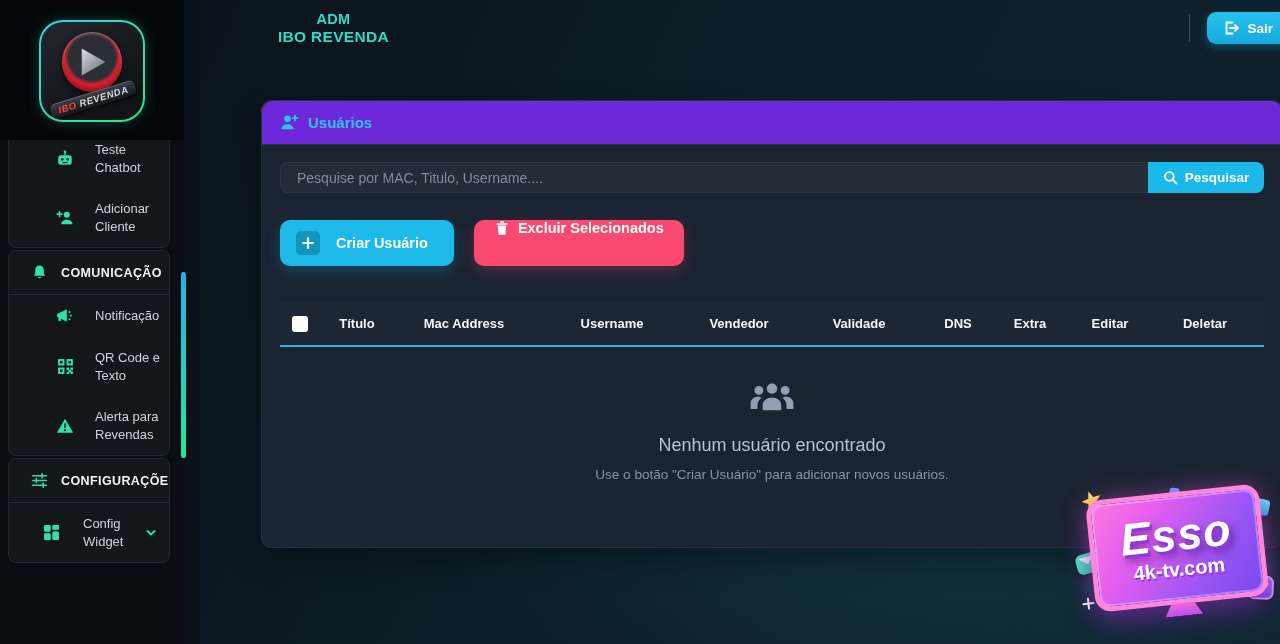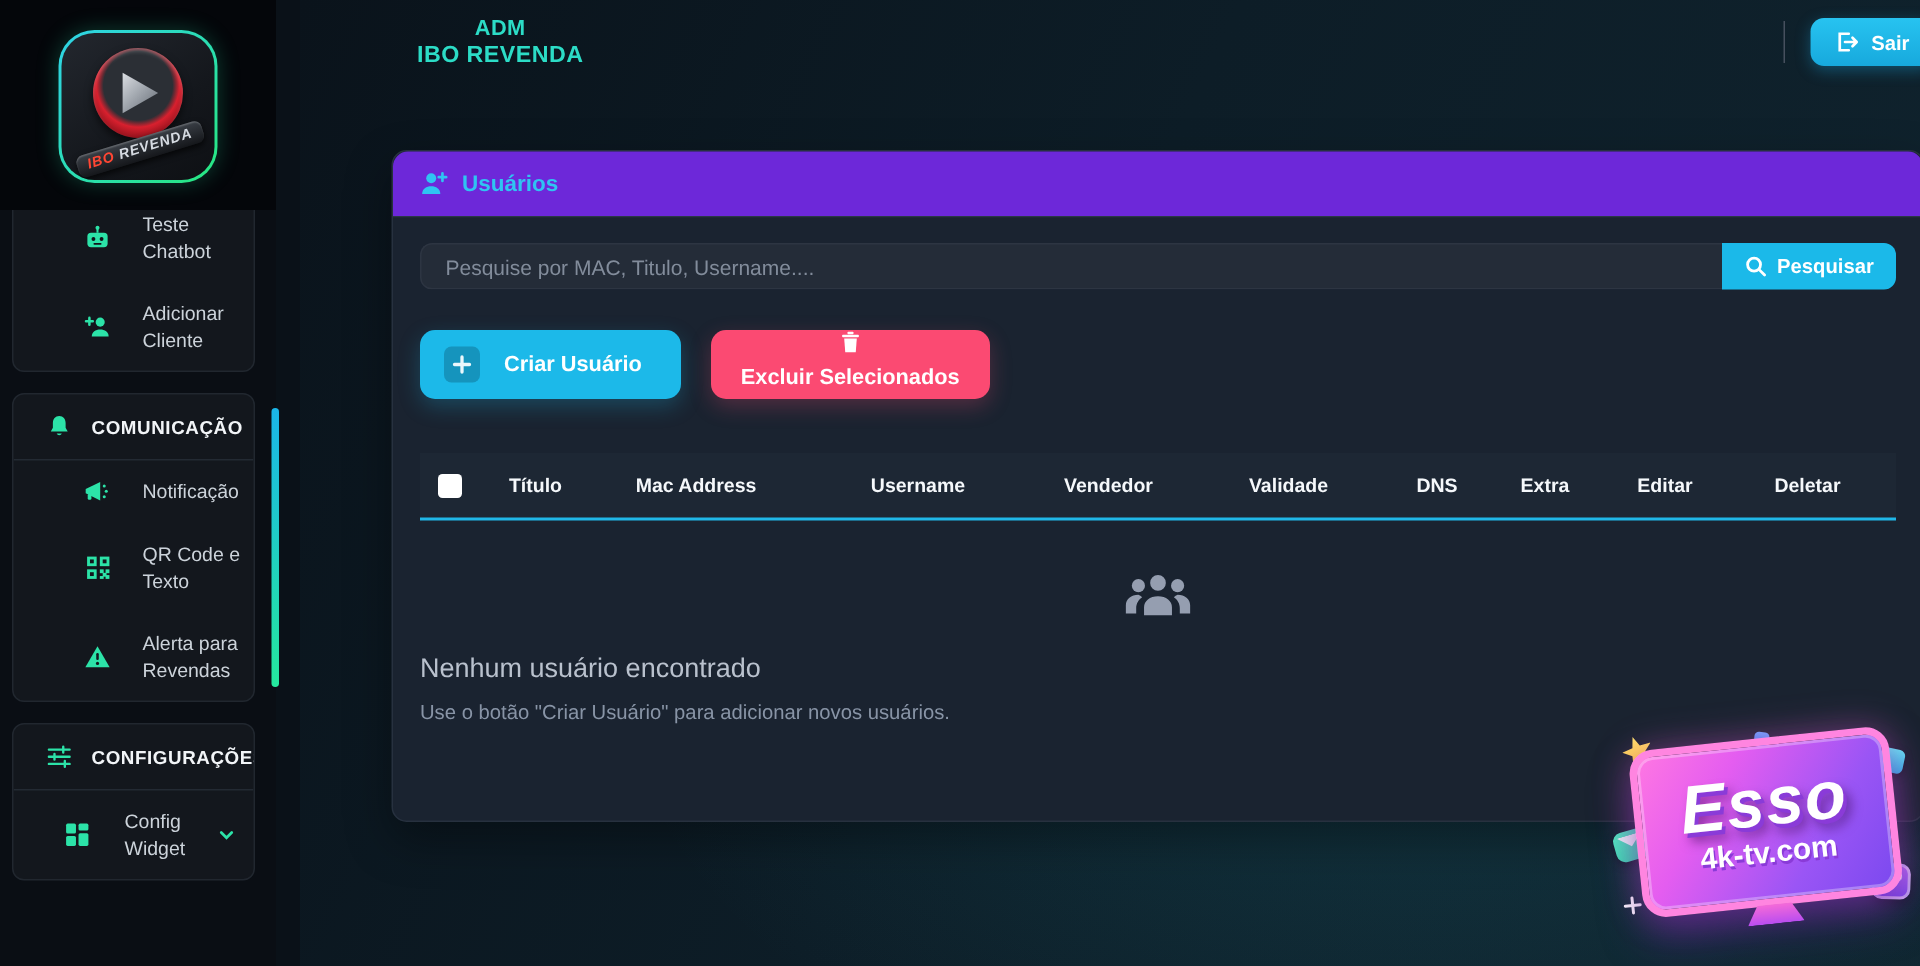--- a/index.html
+++ b/index.html
@@ -20,21 +20,21 @@
     background:linear-gradient(135deg,#eef1f4 0%,#9aa0a8 55%,#565c64 100%);
     clip-path:polygon(18% 8%, 92% 50%, 18% 92%); filter:drop-shadow(1px 2px 2px rgba(0,0,0,.7)); }
   .logo-badge { position:absolute; left:9px; bottom:13px; transform:rotate(-17deg);
     background:linear-gradient(#3a3f46,#15171b); border-radius:5px; padding:2px 7px;
     font-size:9.5px; font-weight:800; font-style:italic; letter-spacing:.6px; white-space:nowrap;
     box-shadow:0 2px 4px rgba(0,0,0,.7), inset 0 1px 1px rgba(255,255,255,.2); }
   .badge-ibo { color:#ff4633; }
   .badge-rev { color:#d6dbe2; }
 
   .sidebar-scroll { position:relative; height:584px; overflow:hidden; padding:0 14px 0 8px; }
-  .side-card { background:#13171d; border:1px solid #21272f; border-radius:8px; margin-top:14px; overflow:hidden; }
+  .side-card { background:#13171d; border:1px solid #21272f; border-radius:8px; margin-top:2px; overflow:hidden; }
   .side-card.first { margin-top:-12px; border-top-left-radius:0; border-top-right-radius:0; }
   .side-item { display:flex; align-items:center; gap:20px; padding:12px 8px 12px 46px; cursor:pointer; }
   .side-item .icn { width:20px; flex:0 0 20px; display:flex; justify-content:center; }
   .side-item .lbl { color:#ccd3da; font-size:13px; line-height:1.35; max-width:72px; }
   .side-sec-header { display:flex; align-items:center; gap:13px; padding:13px 10px 13px 22px; border-bottom:1px solid #232a33; cursor:pointer; }
   .side-sec-header .sec-title { color:#f2f5f8; font-size:12.5px; font-weight:700; letter-spacing:.4px; }
   .cfg-item { padding-left:32px; gap:22px; }
   .cfg-item .chev { margin-left:auto; margin-right:12px; display:flex; }
   .scroll-thumb { position:absolute; left:181px; top:272px; width:5px; height:186px; border-radius:3px;
     background:linear-gradient(#1ab5e8,#25e89d); z-index:9; cursor:grab; }
@@ -68,30 +68,30 @@
     padding:0 16px; color:#dbe2ea; font-size:14px; font-family:inherit; outline:none; }
   .search-input::placeholder { color:#828c9b; }
   .search-btn { width:116px; border:none; cursor:pointer; background:#1bb9e9; border-radius:0 8px 8px 0;
     color:#fff; font-weight:700; font-size:13.5px; font-family:inherit; display:flex; align-items:center; justify-content:center; gap:7px; }
 
   .actions-row { display:flex; gap:20px; margin-top:27px; }
   .btn-create { display:flex; align-items:center; gap:16px; height:46px; padding:0 26px 0 16px; border:none; cursor:pointer;
     background:#1cb9e9; border-radius:10px; color:#fff; font-weight:700; font-size:14.5px; font-family:inherit;
     box-shadow:0 5px 14px rgba(28,185,233,.25); }
   .plus-box { width:24px; height:24px; border-radius:5px; background:rgba(0,40,60,.25); display:flex; align-items:center; justify-content:center; }
-  .btn-delete { display:flex; align-items:center; gap:8px; height:46px; padding:0 20px; border:none; cursor:pointer;
+  .btn-delete { display:flex; align-items:flex-start; gap:8px; height:46px; padding:0 20px; border:none; cursor:pointer;
     background:#fb4a72; border-radius:10px; color:#fff; font-weight:700; font-size:14.5px; font-family:inherit;
-    box-shadow:0 5px 14px rgba(251,74,114,.25);flex-direction:column; }
+    box-shadow:0 5px 14px rgba(251,74,114,.25); }
 
   .users-table { width:100%; border-collapse:collapse; table-layout:fixed; margin-top:36px; }
   .users-table thead tr { background:#1d2734; border-bottom:2px solid #20b7e8; }
   .users-table th { height:44px; color:#f5f8fb; font-size:13px; font-weight:700; text-align:center; border-bottom:2px solid #20b7e8; }
   .hdr-checkbox { width:16px; height:16px; background:#ffffff; border-radius:3px; margin:0 auto; cursor:pointer; }
 
-  .empty-state { text-align:left; padding-top:34px; }
+  .empty-state { text-align:center; padding-top:34px; }
   .empty-title { color:#b9c1cd; font-size:18px; margin-top:20px; }
   .empty-sub { color:#8894a6; font-size:13.5px; margin-top:11px; }
 
   
   .watermark { position:absolute; right:4px; bottom:14px; width:196px; height:148px; z-index:20; transform:rotate(-6deg); }
   .tv-frame { position:relative; margin:10px auto 0; width:174px; height:112px; border-radius:16px;
     background:linear-gradient(125deg,#ff77e2 0%,#e45df0 30%,#9a55f5 70%,#7b49ef 100%);
     border:5px solid #ff85e0;
     box-shadow:inset 0 0 0 2px rgba(255,255,255,.3), 0 14px 28px rgba(100,30,160,.55), 0 0 24px rgba(255,110,220,.35);
     display:flex; flex-direction:column; align-items:center; justify-content:center; }

